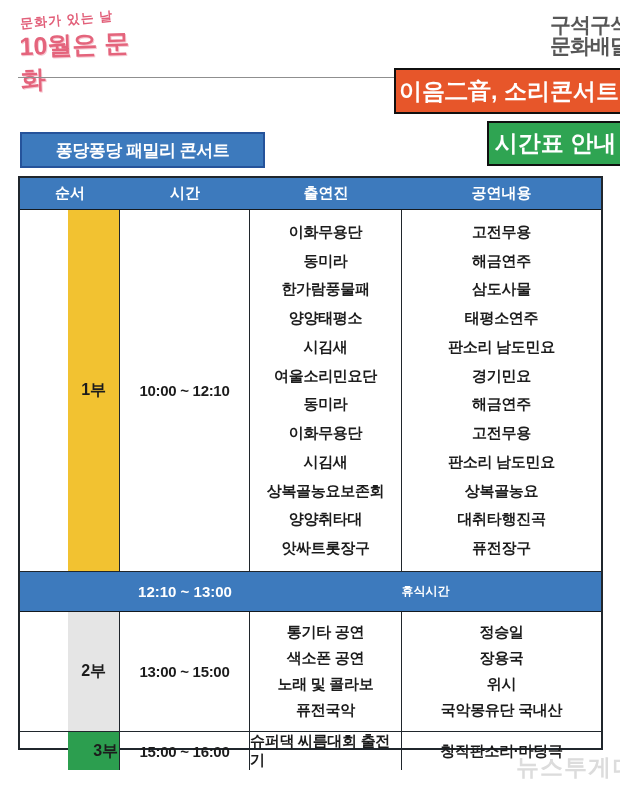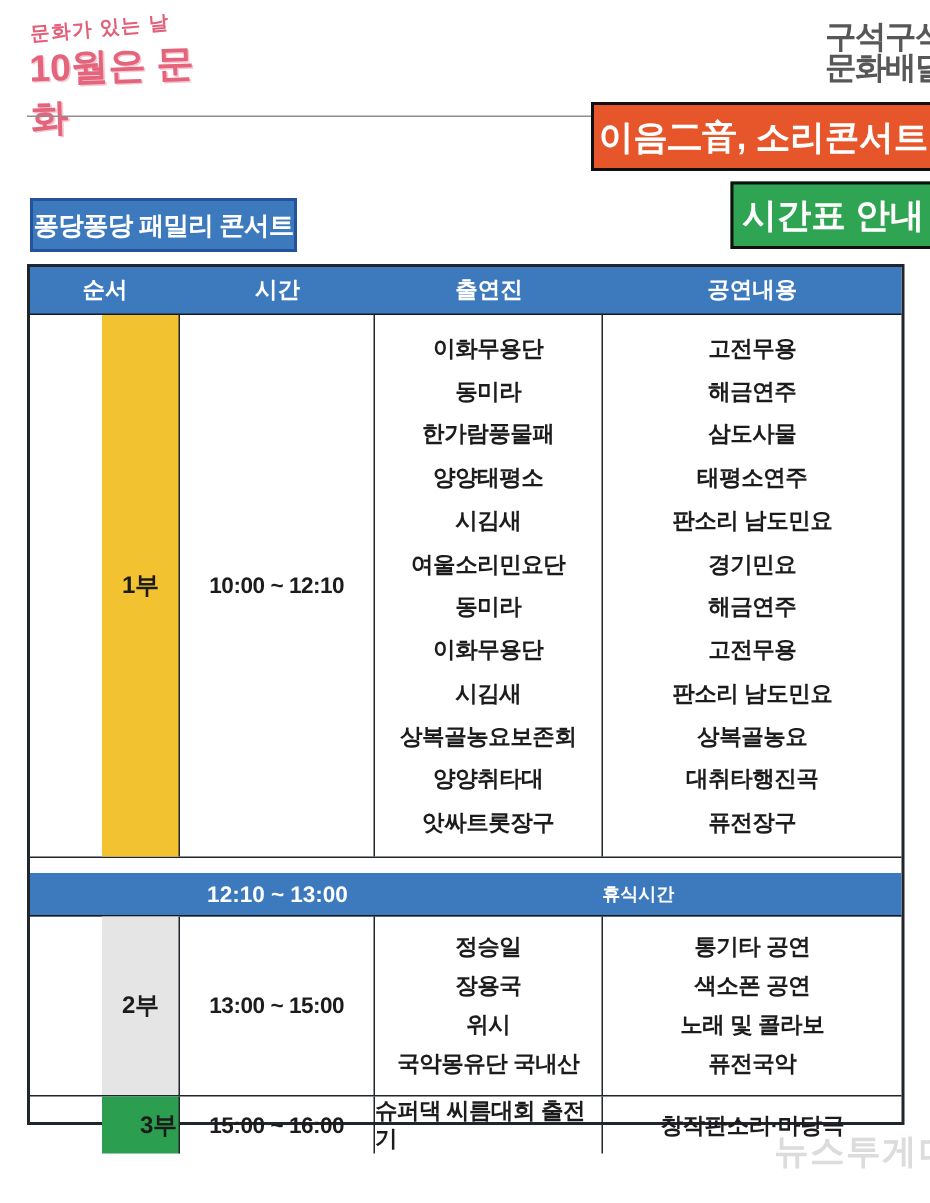--- a/index.html
+++ b/index.html
@@ -10,39 +10,39 @@
   }
   
   .logo-left{position:absolute;left:20px;top:10px;width:130px;color:#e4647c;font-weight:800;}
   .logo-left .l1{font-size:13px;transform:rotate(-5deg);display:inline-block;letter-spacing:1px;color:#e2607a;}
   .logo-left .l2{font-size:25px;margin-top:-1px;transform:rotate(-2deg);display:inline-block;letter-spacing:0px;text-shadow:1px 1px 0 #f6c9d2;}
   .logo-right{position:absolute;right:-10px;top:14px;text-align:right;color:#575757;font-weight:800;font-size:21px;line-height:1.02;letter-spacing:-1px;white-space:nowrap;}
   .top-rule{position:absolute;left:18px;top:77px;width:584px;height:1px;background:#8f8f8f;}
   .banner{position:absolute;display:flex;align-items:center;justify-content:center;color:#fff;font-weight:800;border:2px solid #101010;box-sizing:border-box;}
   .banner-orange{left:394px;top:68px;width:230px;height:46px;background:#E7562A;font-size:23px;}
   .banner-green{left:487px;top:121px;width:137px;height:45px;background:#2FA452;font-size:23px;}
-  .title-blue{position:absolute;left:20px;top:132px;width:178px;height:36px;background:#3D7ABD;border:2px solid #25539B;box-sizing:border-box;display:flex;align-items:center;justify-content:center;color:#fff;font-weight:800;font-size:17px;letter-spacing:-0.5px;}
+  .title-blue{position:absolute;left:20px;top:132px;width:245px;height:36px;background:#3D7ABD;border:2px solid #25539B;box-sizing:border-box;display:flex;align-items:center;justify-content:center;color:#fff;font-weight:800;font-size:17px;letter-spacing:-0.5px;}
   
   .tbl{position:absolute;left:18px;top:176px;width:585px;height:574px;border:2px solid #20262C;box-sizing:border-box;background:#fff;color:#1c1c1c;}
   .grid{display:grid;grid-template-columns:100px 130px 152px 1fr;box-sizing:border-box;}
   .thead{height:32px;background:#3D7ABD;border-bottom:1px solid #141a20;}
   .thead .hc{display:flex;align-items:center;justify-content:center;color:#fff;font-weight:800;font-size:15px;}
   .sec{border-bottom:1px solid #20262C;}
   .sec1{height:362px;}
   .sec2{height:120px;}
   .sec3{height:29px;border-bottom:none;}
   .cell{border-right:1px solid #20262C;box-sizing:border-box;display:flex;align-items:center;justify-content:center;font-weight:800;font-size:15px;letter-spacing:-0.3px;}
   .cell:last-child{border-right:none;}
   .order-cell{font-size:16px;margin-left:48px;}
   .order-1{background:#F2C231;}
   .order-2{background:#e5e5e5;}
   .order-3{background:#2C9E4F;padding-left:24px;}
   .list-cell{flex-direction:column;justify-content:space-around;align-items:center;padding:8px 0;}
   .list-cell .line{font-weight:800;font-size:15px;white-space:nowrap;}
-  .break-row{height:29px;background:#3D7ABD;border-bottom:1px solid #141a20;color:#fff;margin-top:10px;}
+  .break-row{height:40px;background:#3D7ABD;border-bottom:1px solid #141a20;color:#fff;}
   .break-row .bt{grid-column:2;display:flex;align-items:center;justify-content:center;font-weight:800;font-size:15px;}
   .break-row .bl{grid-column:3 / 5;display:flex;align-items:center;justify-content:center;font-weight:800;font-size:12px;}
   .watermark{position:absolute;left:516px;top:752px;color:#dcdcdc;font-weight:800;font-size:23px;letter-spacing:1px;white-space:nowrap;}
 </style>
 </head>
 <body>
 
 <div class="logo-left">
   <div><span class="l1">문화가 있는 날</span></div>
   <div><span class="l2">10월은 문화</span></div>
@@ -102,30 +102,30 @@
 
   <div class="grid break-row">
     <div class="bt">12:10 ~ 13:00</div>
     <div class="bl">휴식시간</div>
   </div>
 
   <div class="grid sec sec2">
     <div class="cell order-cell order-2">2부</div>
     <div class="cell">13:00 ~ 15:00</div>
     <div class="cell list-cell">
+      <div class="line">통기타 공연</div>
+      <div class="line">색소폰 공연</div>
+      <div class="line">노래 및 콜라보</div>
+      <div class="line">퓨전국악</div>
+    </div>
+    <div class="cell list-cell">
       <div class="line">정승일</div>
       <div class="line">장용국</div>
       <div class="line">위시</div>
       <div class="line">국악몽유단 국내산</div>
-    </div>
-    <div class="cell list-cell">
-      <div class="line">통기타 공연</div>
-      <div class="line">색소폰 공연</div>
-      <div class="line">노래 및 콜라보</div>
-      <div class="line">퓨전국악</div>
     </div>
   </div>
 
   <div class="grid sec sec3">
     <div class="cell order-cell order-3">3부</div>
     <div class="cell">15:00 ~ 16:00</div>
     <div class="cell">슈퍼댁 씨름대회 출전기</div>
     <div class="cell">창작판소리·마당극</div>
   </div>
 

